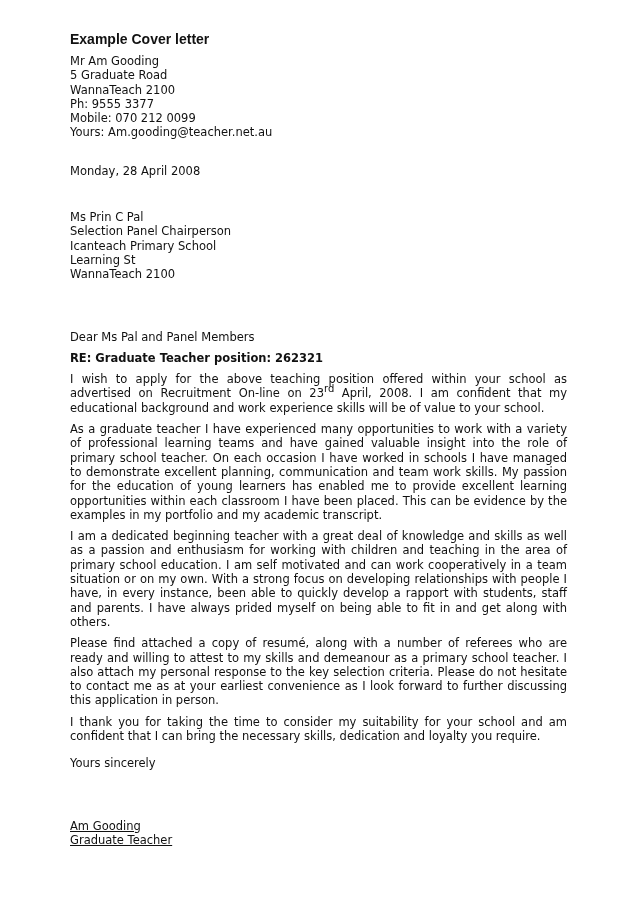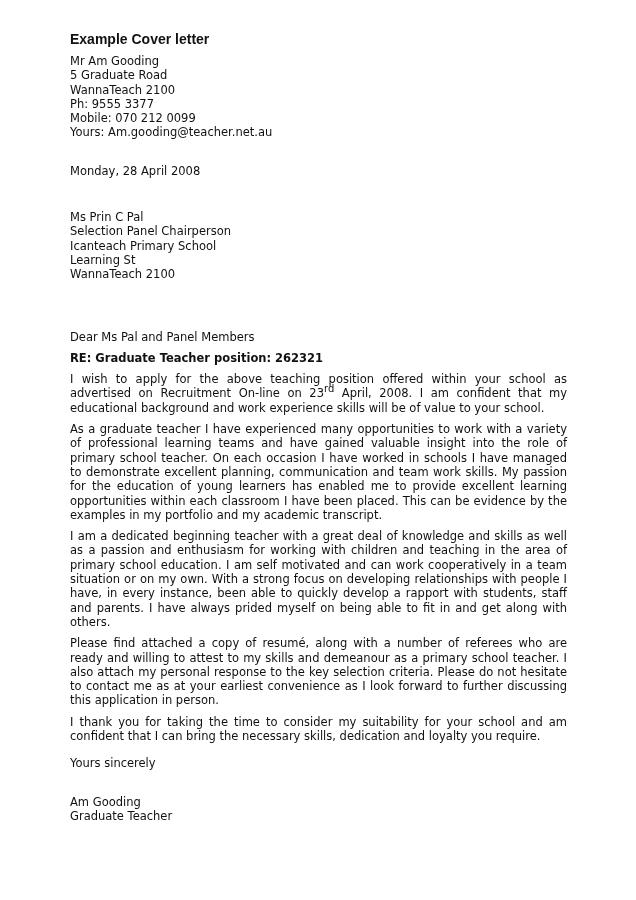--- a/index.html
+++ b/index.html
@@ -61,21 +61,22 @@
   }
   .para sup {
     font-size: 10px;
     line-height: 0;
     vertical-align: super;
   }
   .closing {
     margin-top: 13px;
   }
   .signature-block {
-    margin-top: 24px;
+    margin-top: 48px;
+    text-decoration: underline;
   }
 </style>
 </head>
 <body>
 
 <div class="page">
 
   <div class="doc-title">Example Cover letter</div>
 
   <div class="sender-block">

